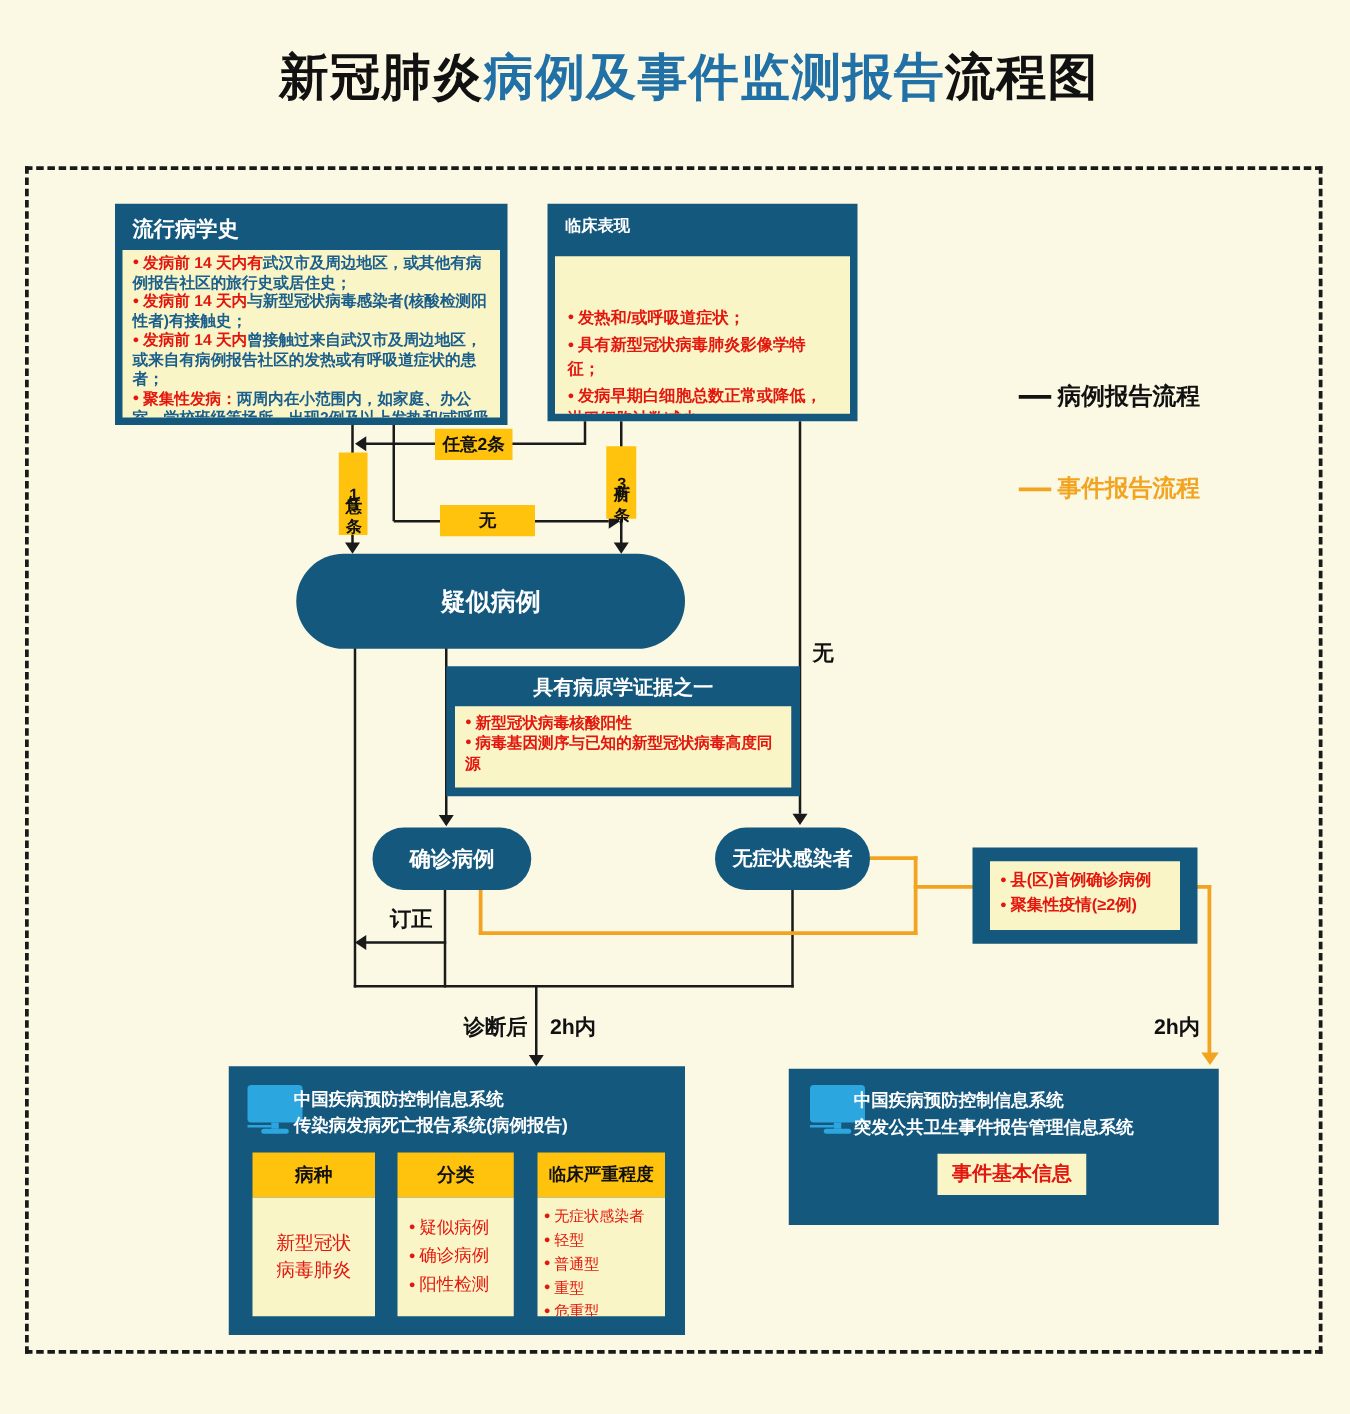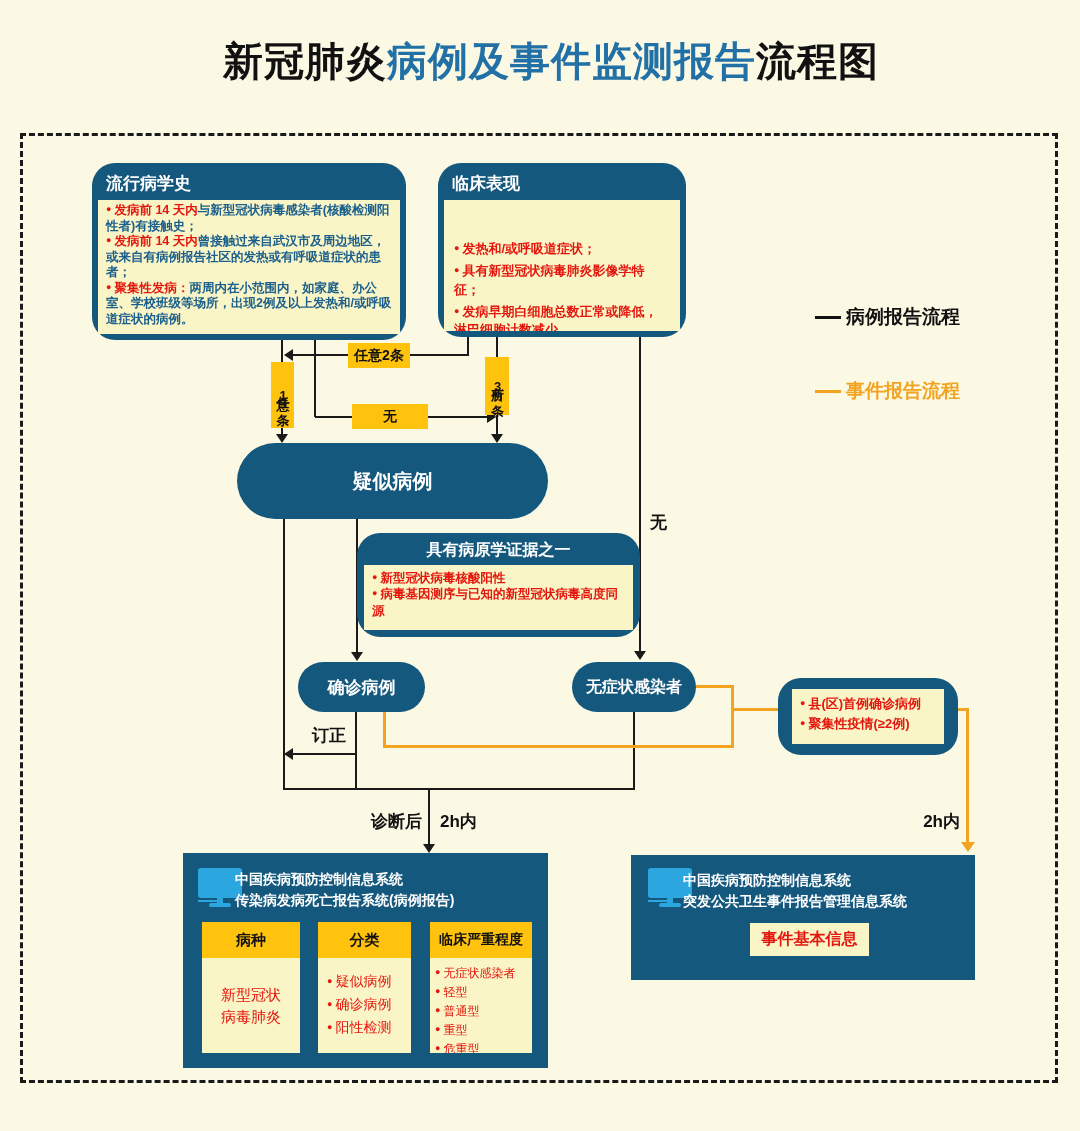--- a/index.html
+++ b/index.html
@@ -25,37 +25,37 @@
   .a-left{border-top:6px solid transparent;border-bottom:6px solid transparent;border-right:9px solid var(--line);}
   .a-right{border-top:6px solid transparent;border-bottom:6px solid transparent;border-left:9px solid var(--line);}
   .a-down-o{border-left:7px solid transparent;border-right:7px solid transparent;border-top:10px solid var(--orange);}
   
   .badge{position:absolute;background:var(--yellow);color:#111;font-weight:bold;
          display:flex;align-items:center;justify-content:center;z-index:5;}
   .hbadge{font-size:14px;}
   .vbadge{writing-mode:vertical-rl;text-orientation:upright;font-size:13px;letter-spacing:1px;}
   .lbl{position:absolute;font-weight:bold;color:#111;z-index:5;}
   
-  .panel{position:absolute;background:var(--teal);display:flex;flex-direction:column;box-sizing:border-box;z-index:4;border-radius:23px;}
+  .panel{position:absolute;background:var(--teal);display:flex;flex-direction:column;box-sizing:border-box;z-index:4;}
   .panel-h{color:#fff;font-weight:bold;}
   .panel-b{background:var(--cream);flex:1;overflow:hidden;}
   .pill{position:absolute;background:var(--teal);color:#fff;font-weight:bold;
         display:flex;align-items:center;justify-content:center;z-index:4;}
   .dot{color:var(--red);font-size:9px;margin-right:3px;vertical-align:2px;}
   .bullet-line{margin:0;}
   .lead{color:var(--red);font-weight:bold;}
   .rest{color:var(--textBlue);font-weight:bold;}
   .redline{color:var(--red);font-weight:bold;}
   
   .p-epi{left:92px;top:163px;width:314px;height:177px;}
   .p-epi .panel-h{font-size:17px;padding:9px 14px 5px;}
   .p-epi .panel-b{margin:0 6px 6px;padding:3px 8px 0;font-size:12.5px;line-height:1.24;}
   
   .p-cli{left:438px;top:163px;width:248px;height:174px;}
-  .p-cli .panel-h{font-size:17px;padding:9px 14px 5px;}
+  .p-cli .panel-h{font-size:13px;padding:9px 14px 15px;}
   .p-cli .panel-b{margin:0 6px 6px;padding:40px 10px 0;font-size:13px;line-height:1.45;}
   .p-cli .bullet-line{margin-bottom:3px;}
   
   .p-evi{left:357px;top:533px;width:283px;height:104px;}
   .p-evi .panel-h{font-size:16px;padding:7px 10px 4px;text-align:center;}
   .p-evi .panel-b{margin:0 7px 7px;padding:5px 8px 0;font-size:12.5px;line-height:1.3;}
   
   .p-cri{left:778px;top:678px;width:180px;height:77px;padding:11px 14px;z-index:4;}
   .p-cri .panel-b{padding:5px 8px;font-size:13px;line-height:1.55;}
   
@@ -152,20 +152,21 @@
     </div>
     <div class="leg-row leg-event">
       <span class="leg-dash"></span>
       <span>事件报告流程</span>
     </div>
   </div>
 
   <div class="panel p-epi">
     <div class="panel-h">流行病学史</div>
     <div class="panel-b">
+        <div class="bullet-line"><span class="dot">●</span><span class="lead">发病前 14 天内有</span><span class="rest">武汉市及周边地区，或其他有病例报告社区的旅行史或居住史；</span></div>
         <div class="bullet-line"><span class="dot">●</span><span class="lead">发病前 14 天内</span><span class="rest">与新型冠状病毒感染者(核酸检测阳性者)有接触史；</span></div>
         <div class="bullet-line"><span class="dot">●</span><span class="lead">发病前 14 天内</span><span class="rest">曾接触过来自武汉市及周边地区，或来自有病例报告社区的发热或有呼吸道症状的患者；</span></div>
         <div class="bullet-line"><span class="dot">●</span><span class="lead">聚集性发病：</span><span class="rest">两周内在小范围内，如家庭、办公室、学校班级等场所，出现2例及以上发热和/或呼吸道症状的病例。</span></div>
       </div>
   </div>
 
   <div class="panel p-cli">
     <div class="panel-h">临床表现</div>
     <div class="panel-b">
         <div class="bullet-line"><span class="dot">●</span><span class="redline">发热和/或呼吸道症状；</span></div>

